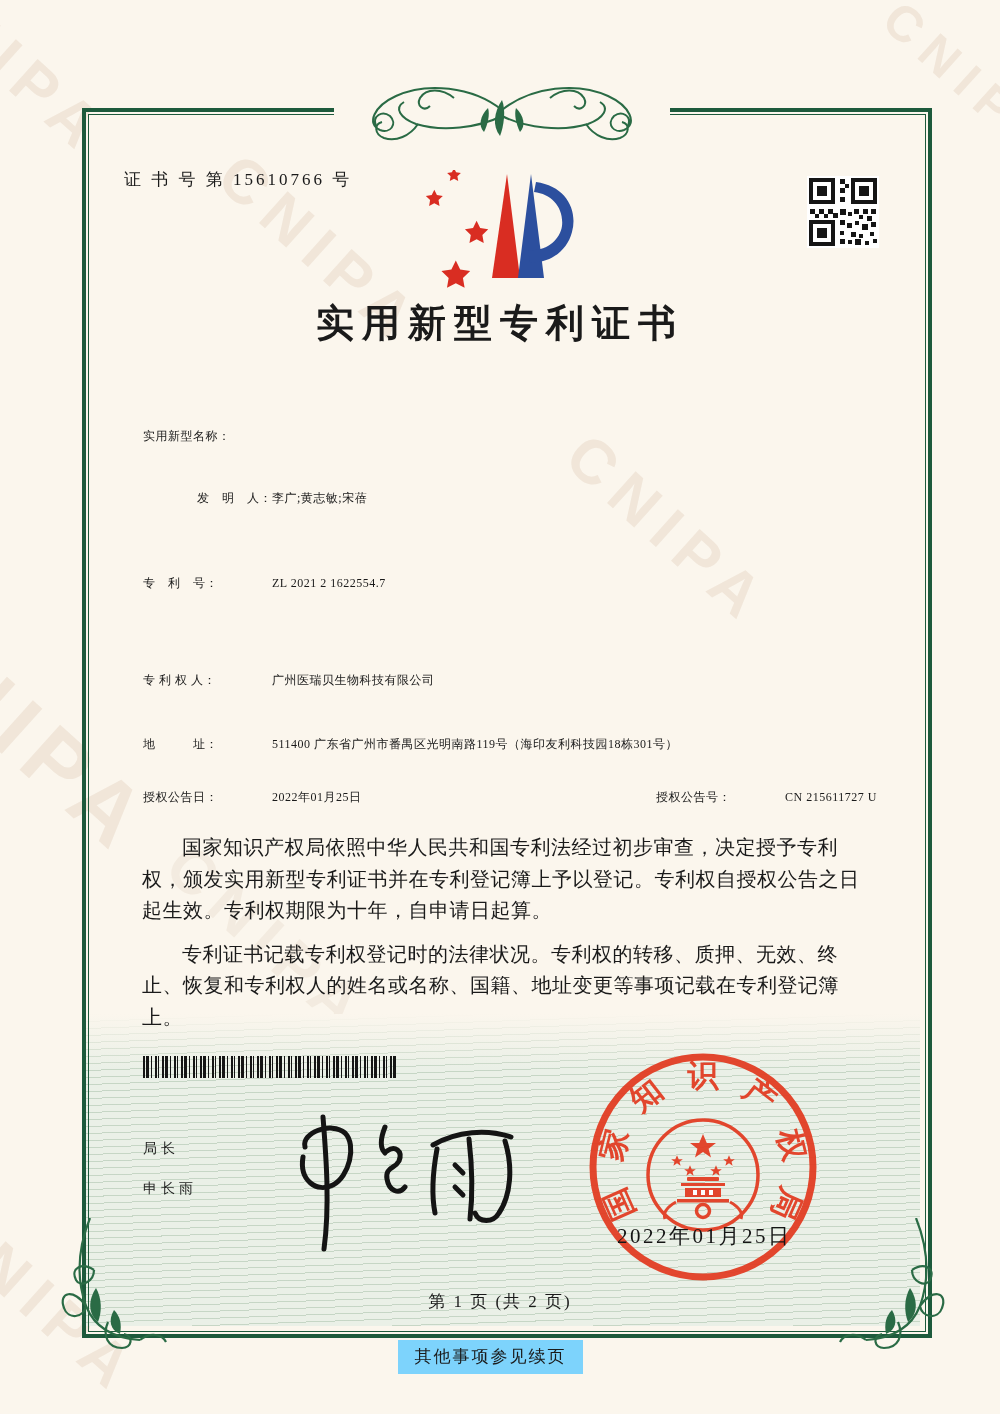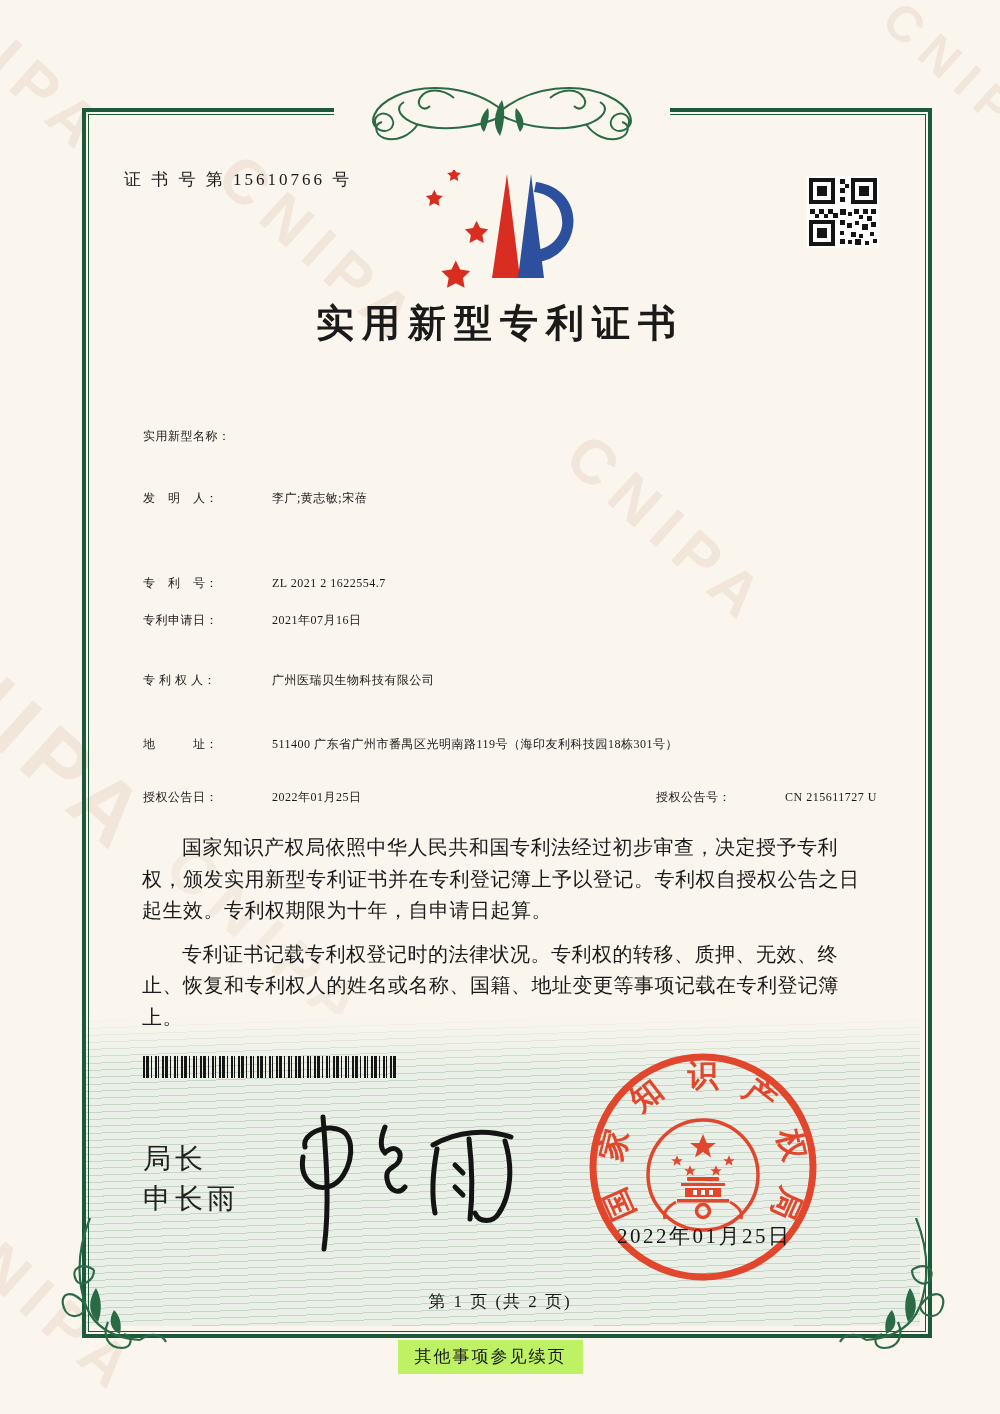--- a/index.html
+++ b/index.html
@@ -67,35 +67,35 @@
     background:repeating-linear-gradient(90deg,
       #151515 0 2px, transparent 2px 3px,
       #151515 3px 6px, transparent 6px 8px,
       #151515 8px 9px, transparent 9px 12px,
       #151515 12px 14px, transparent 14px 15px,
       #151515 15px 16px, transparent 16px 19px);
   }
   .sig-label{
     position:absolute; left:143px; z-index:3;
     font-family:Liberation Sans, sans-serif;
-    font-size:28px; letter-spacing:4px; color:#222;
+    font-size:14px; letter-spacing:4px; color:#222;
   }
   .signature{ position:absolute; left:265px; top:1093px; z-index:4; }
   .seal{ position:absolute; left:583px; top:1047px; z-index:3; }
   .seal-date{
     position:absolute; left:617px; top:1222px; z-index:4;
     font-size:21px; letter-spacing:2.5px; color:#151515;
   }
   .page-info{
     position:absolute; left:0; top:1290px; width:100%; text-align:center; z-index:3;
     font-size:17px; letter-spacing:2px;
   }
   .continuation{
     position:absolute; left:398px; top:1340px; width:185px; height:34px; z-index:3;
-    background:#bef264; text-align:center; line-height:34px;
+    background:#7dd3fc; text-align:center; line-height:34px;
     font-size:17px; letter-spacing:2px;
   }
   .ornament{ position:absolute; z-index:3; }
 </style>
 </head>
 <body>
 
 <div class="page">
 
   <div class="wm" style="left:-62px; top:-50px; font-size:62px;">CNIPA</div>
@@ -217,31 +217,27 @@
         <rect x="41" y="64" width="4" height="4"></rect>
       <rect x="48" y="63" width="6" height="6"></rect>
         <rect x="58" y="65" width="4" height="4"></rect>
       <rect x="66" y="63" width="4" height="4"></rect>
     </g>
   </svg>
 
   <div class="row" style="top:420px;">
     <span class="lbl">实用新型名称：</span>
   </div>
-  <div class="row" style="top:482px;">
+  <div class="row" style="top:482px;text-align:right;">
     <span class="lbl">发　明　人：</span>
     <span class="val">李广;黄志敏;宋蓓</span>
   </div>
   <div class="row" style="top:543px;margin-top:24px;">
     <span class="lbl">专　利　号：</span>
     <span class="val">ZL 2021 2 1622554.7</span>
-  </div>
-  <div class="row" style="top:604px;">
-    <span class="lbl">专利申请日：</span>
-    <span class="val">2021年07月16日</span>
   </div>
   <div class="row" style="top:664px;">
     <span class="lbl">专 利 权 人：</span>
     <span class="val">广州医瑞贝生物科技有限公司</span>
   </div>
   <div class="row" style="top:720px;margin-top:8px;">
     <span class="lbl">地　　　址：</span>
     <span class="val addr">511400 广东省广州市番禺区光明南路119号（海印友利科技园18栋301号）</span>
   </div>
   <div class="row" style="top:781px; width:760px;">

